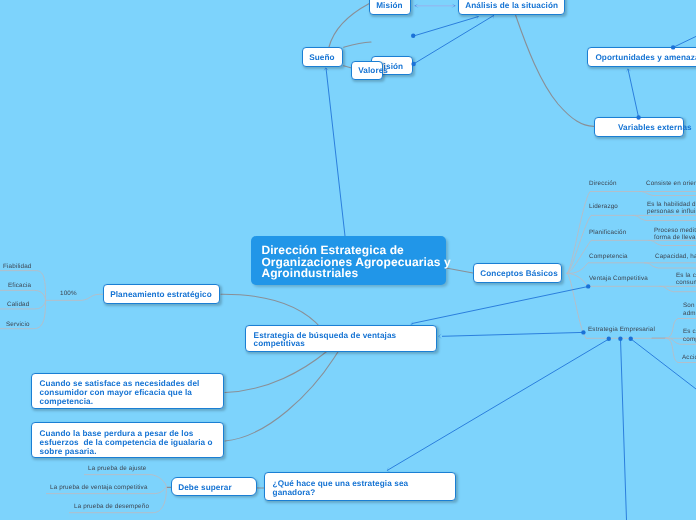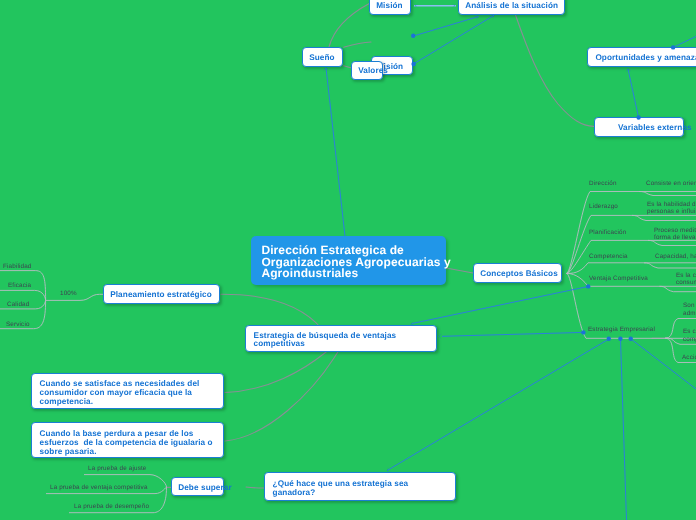--- a/index.html
+++ b/index.html
@@ -1,18 +1,18 @@
 <!DOCTYPE html>
 <html><head>
 <meta charset="utf-8">
 <style>
   html,body{margin:0;padding:0;}
   body{width:696px;height:520px;overflow:hidden;background:#f0f4fd;
        font-family:"Liberation Sans",sans-serif;-webkit-font-smoothing:antialiased;text-rendering:geometricPrecision;}
-  #canvas{position:relative;width:696px;height:520px;overflow:hidden;background:#22c55e;}
+  #canvas{position:relative;width:696px;height:520px;overflow:hidden;background:#7dd3fc;}
   svg.edges{position:absolute;left:0;top:0;width:696px;height:520px;overflow:visible;z-index:1;}
   svg.edges.top{z-index:5;pointer-events:none;}
   .node{position:absolute;box-sizing:border-box;background:#fff;
         border:1.6px solid #1a7fd4;border-radius:4px;z-index:3;
         color:#1573d3;font-weight:bold;font-size:8.2px;line-height:8.9px;
         display:flex;align-items:center;overflow:visible;
         box-shadow:1.5px 1.5px 2.5px rgba(0,0,0,0.20);}
   .node span{padding:3px 6.2px 0;white-space:pre;letter-spacing:0.1px;will-change:transform;}
   .central{background:#2196e8;border:none;color:#fff;font-size:12px;
            line-height:11.6px;border-radius:5px;box-shadow:2px 2px 3px rgba(0,0,0,0.18);}
@@ -148,21 +148,21 @@
     <div class="node" style="left: 31px; top: 372.8px; width: 193.3px; height: 36px;">
       <span style="padding: 6.2px 7.6px 0px;">Cuando se satisface as necesidades del
 consumidor con mayor eficacia que la
 competencia.</span>
     </div>
     <div class="node" style="left: 31px; top: 422.2px; width: 193.3px; height: 35.8px;">
       <span style="padding: 6.2px 7.6px 0px;">Cuando la base perdura a pesar de los
 esfuerzos  de la competencia de igualaria o
 sobre pasaria.</span>
     </div>
-    <div class="node" style="left: 171px; top: 477px; width: 53px; height: 19.2px;">
+    <div class="node" style="left: 171px; top: 477px; width: 86px; height: 19.2px; border-radius: 6px;">
       <span style="padding: 3px 6.2px 0px;">Debe superar</span>
     </div>
     <div class="node" style="left: 264.3px; top: 471.5px; width: 191.5px; height: 29.8px;">
       <span style="padding: 5.2px 7.6px 0px;">¿Qué hace que una estrategia sea
 ganadora?</span>
     </div>
     <div class="lbl" style="left: 3.2px; top: 262.5px;">Fiabilidad</div>
     <div class="lbl" style="left: 8.4px; top: 282.2px;">Eficacia</div>
     <div class="lbl" style="left: 7px; top: 301px;">Calidad</div>
     <div class="lbl" style="left: 6px; top: 320.5px;">Servicio</div>

